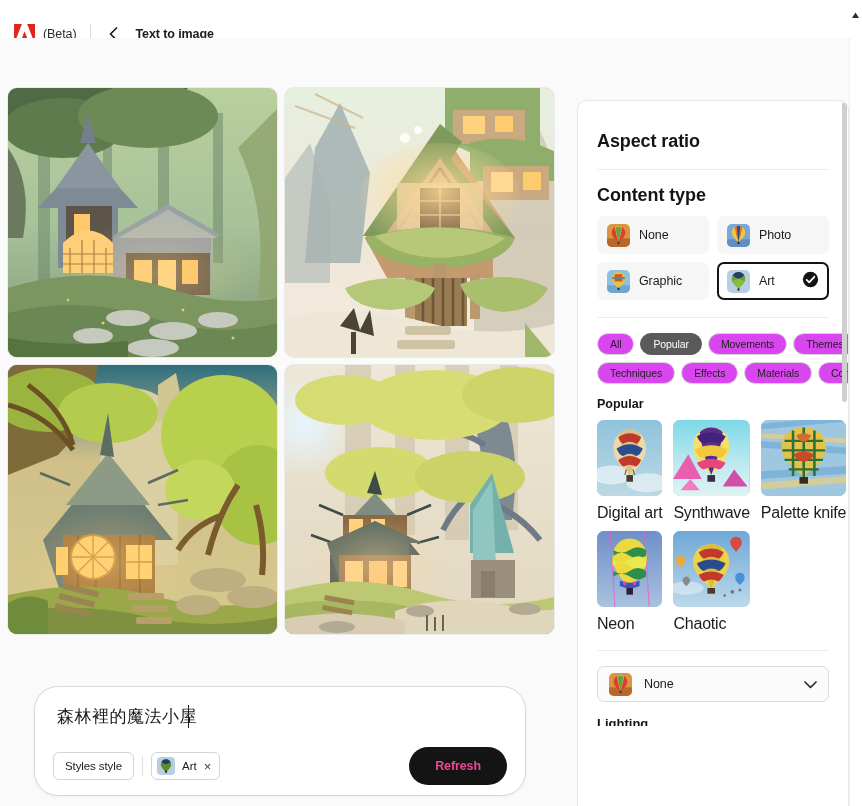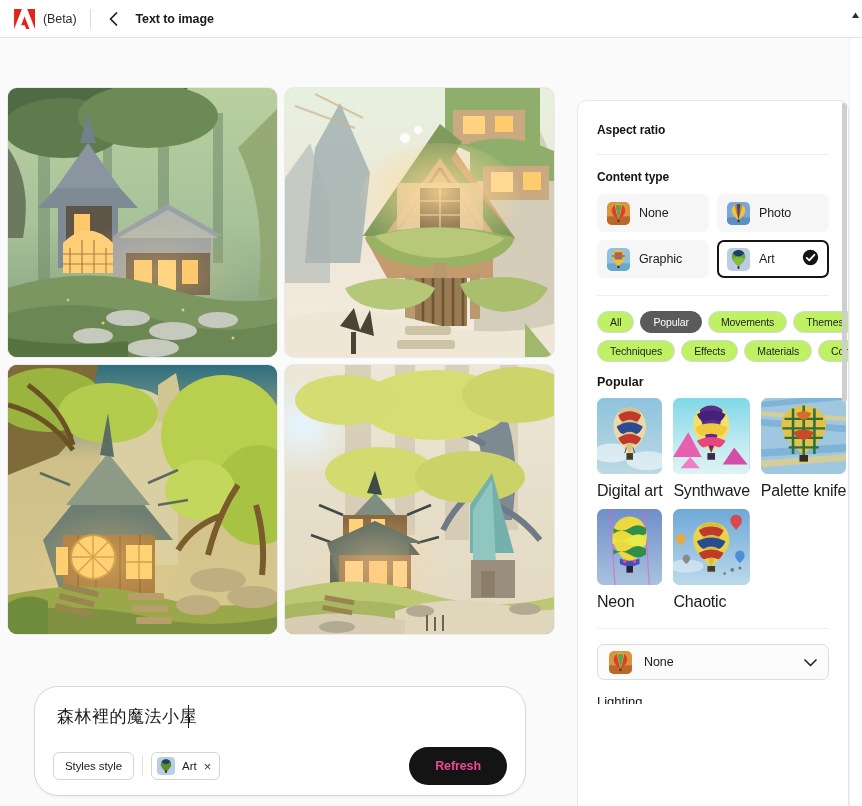--- a/index.html
+++ b/index.html
@@ -8,21 +8,21 @@
     width: 862px; height: 806px;
     font-family: "Liberation Sans", sans-serif;
     background: #ffffff;
     overflow: hidden;
     position: relative;
     color: #1b1b1b;
   }
 
   
   #app-header {
-    position:absolute; left:0; top:0; width:862px; height:38px;
+    position:absolute; left:0; top:15px; width:862px; height:38px;
     background:#ffffff;
     border-bottom:1px solid #e4e4e4;
     display:flex; align-items:center;
     padding-left:14px;
   }
   #adobe-logo { width:22px; height:20px; display:block; }
   .beta-label {
     font-size:12.5px; color:#2c2c2c; margin-left:7px;
     letter-spacing:-0.1px;
   }
@@ -117,22 +117,22 @@
   #settings-panel {
     position:absolute; left:577px; top:62px;
     width:272px; height:744px;
     background:#ffffff;
     border:1px solid #e7e7e7;
     border-radius:10px 10px 0 0;
     overflow:hidden;
   }
   .panel-inner { padding:18px 19px 0 19px; }
   .section-title {
-    font-size:12px; font-weight:700; color:#141414;
-    letter-spacing:-0.1px; margin:4px 0 10px 0;
+    font-size:18px; font-weight:700; color:#141414;
+    letter-spacing:-0.1px; margin:12px 0 10px 0;
   }
   .dropdown {
     height:36px; width:100%;
     background:#fbfbfb; border:1px solid #ddd; border-radius:7px;
     display:flex; align-items:center; padding:0 11px;
     cursor:pointer;
   }
   .dropdown .dd-label { font-size:12.5px; color:#1b1b1b; margin-left:12px; letter-spacing:-0.1px;}
   .dropdown .dd-chevron { margin-left:auto; }
   .sq-icon { width:15px; height:15px; border:1.6px solid #1b1b1b; border-radius:2px; }
@@ -151,40 +151,40 @@
   .ct-label { font-size:12.5px; color:#1b1b1b; letter-spacing:-0.1px; }
   .ct-check { margin-left:auto; }
 
   
   .styles-head { display:flex; align-items:center; gap:7px; margin:4px 0 11px 0; }
   .styles-head .s-title { font-size:13px; font-weight:700; color:#141414; }
   .pill-row { display:flex; gap:6px; margin-bottom:7px; }
   .pill {
     height:22px; padding:0 12px;
     border:1px solid #d6d6d6; border-radius:11px;
-    background:#bef264; font-size:10.5px; color:#1f1f1f;
+    background:#d946ef; font-size:10.5px; color:#1f1f1f;
     display:flex; align-items:center; justify-content:center;
     cursor:pointer; white-space:nowrap; letter-spacing:-0.1px;
   }
   .pill.active { background:#5a5a5a; border-color:#5a5a5a; color:#ffffff; }
   .subhead { font-size:12.5px; font-weight:700; color:#141414; margin:13px 0 9px 0; }
 
   .style-grid { display:grid; grid-template-columns:repeat(3,1fr); gap:9px 11px; }
   .style-item { cursor:pointer; }
   .style-thumb {
     width:100%; height:76px; border-radius:7px; overflow:hidden; display:block;
     background:#bcd;
   }
   .style-thumb svg { display:block; width:100%; height:100%; }
   .style-name {
     font-size:16px; color:#1b1b1b; text-align:left;
     margin-top:8px; letter-spacing:-0.2px; white-space:nowrap;
   }
   .clipped-head {
-    font-size:13px; font-weight:400; color:#141414;
+    font-size:13px; font-weight:700; color:#141414;
     margin-top:14px; height:10px; overflow:hidden;
   }
 
   
   #panel-scrollbar {
     position:absolute; right:1px; top:1px; width:5px; height:742px;
   }
   #panel-scroll-thumb {
     position:absolute; top:0; left:0; width:5px; height:300px;
     background:#cfcfcf; border-radius:3px;

